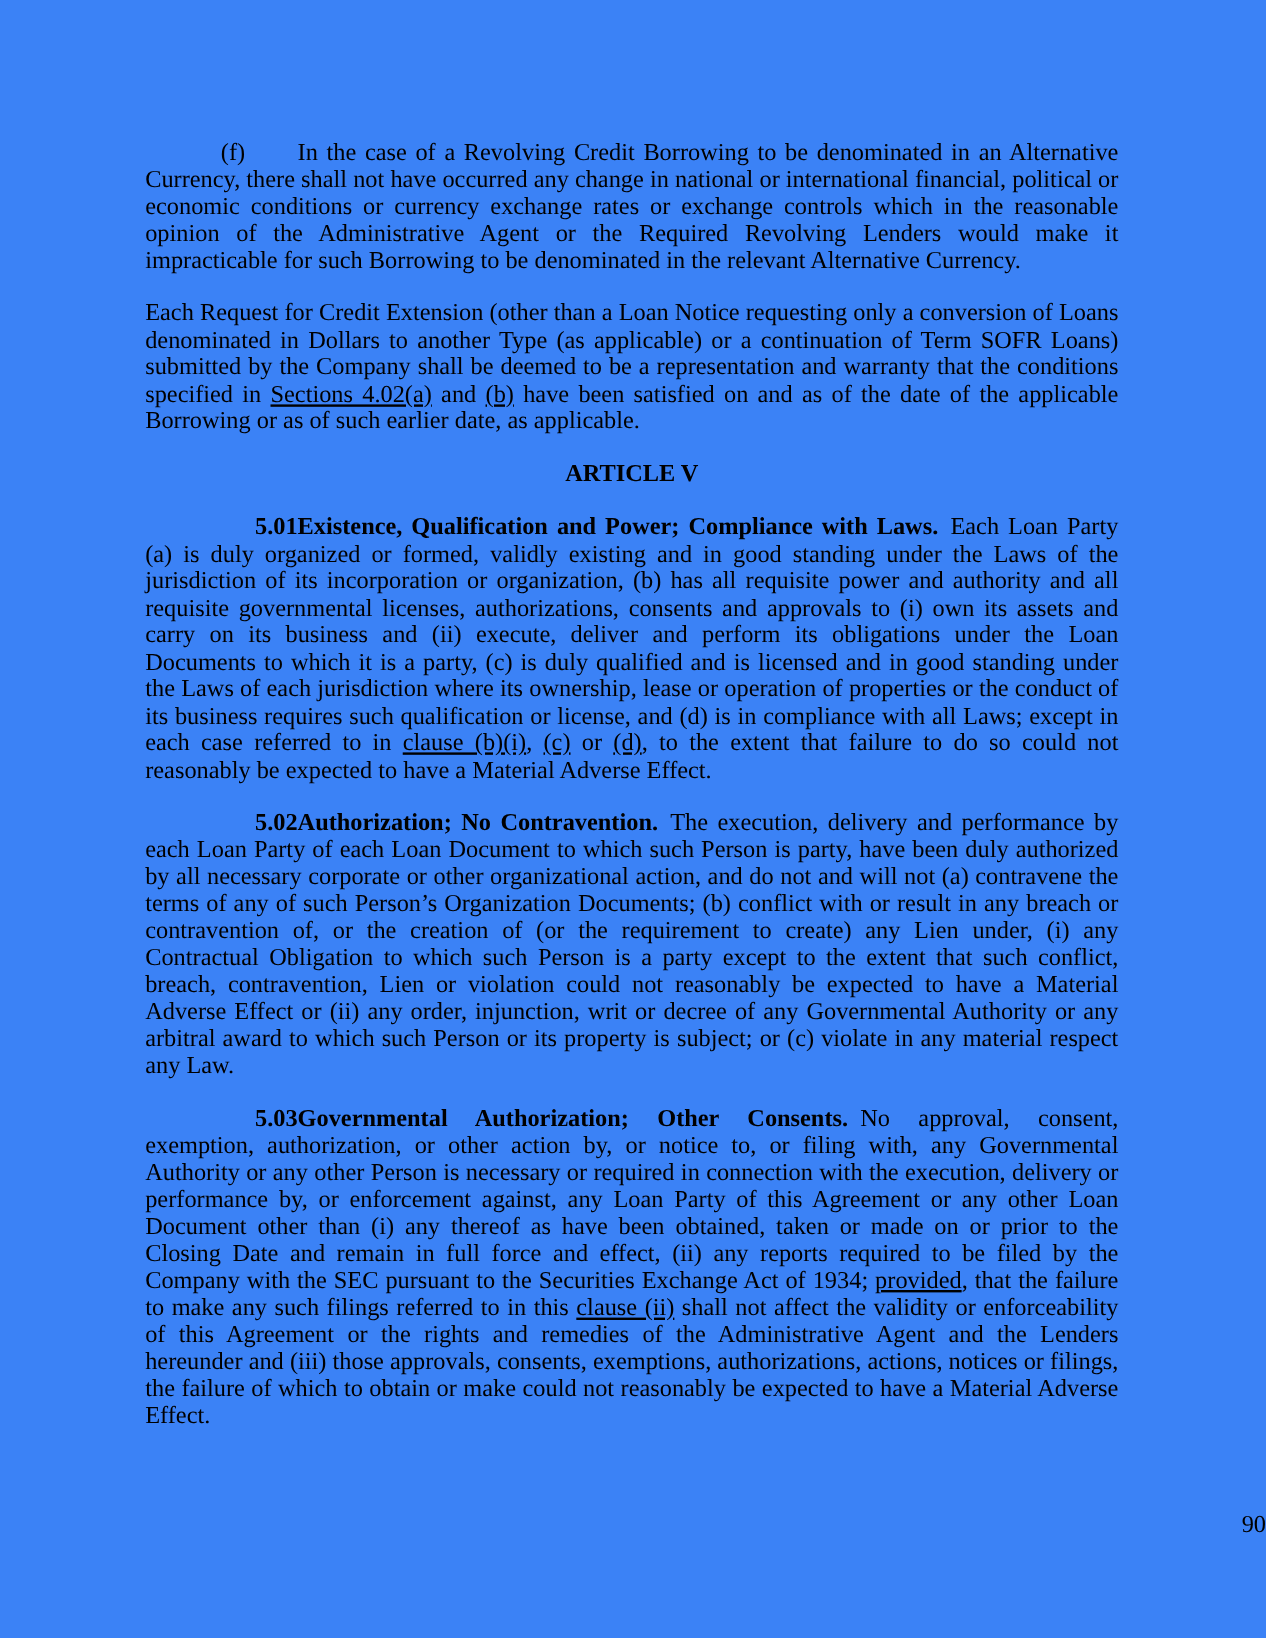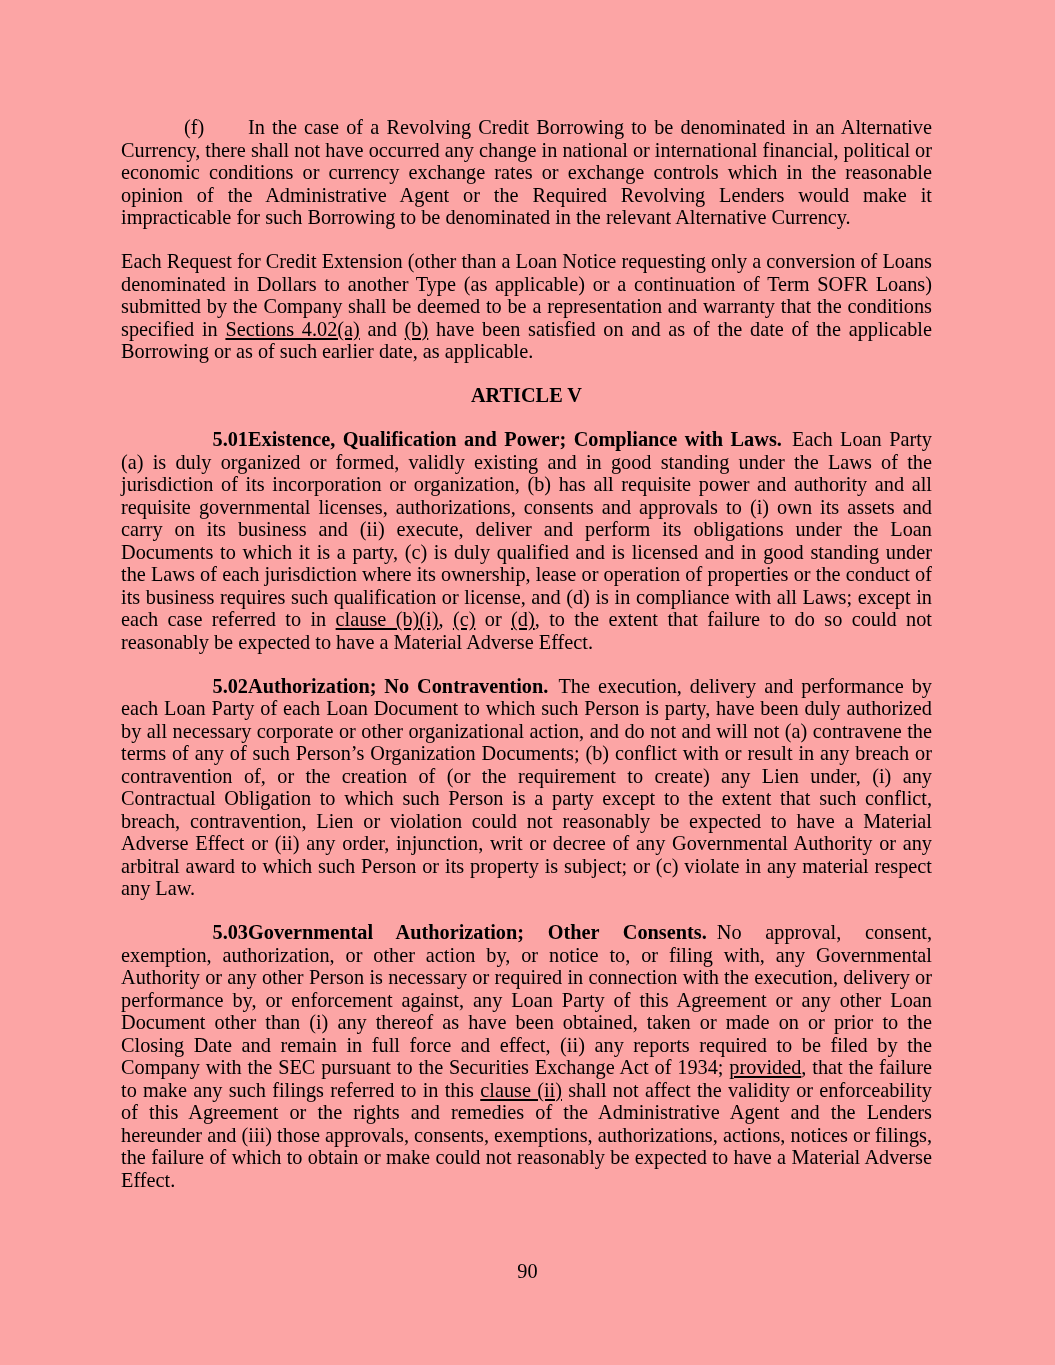--- a/index.html
+++ b/index.html
@@ -10,21 +10,21 @@
   body {
     width: 1055px;
     height: 1365px;
     font-family: "Liberation Serif", "DejaVu Serif", serif;
     color: #000000;
   }
   .page {
     position: relative;
     width: 1055px;
     height: 1365px;
-    background: #fca5a5;
+    background: #3b82f6;
     overflow: hidden;
   }
   .doc-content {
     position: absolute;
     left: 121px;
     top: 116px;
     width: 811px;
   }
   p.block {
     margin: 0 0 21.5px 0;
@@ -42,21 +42,21 @@
   .run-u { text-decoration: underline; }
   .para-label {
     display: inline-block;
     white-space: pre;
   }
   .footer {
     position: absolute;
     left: 0;
     top: 1260px;
     width: 1055px;
-    text-align: center;
+    text-align: right;
     font-size: 20.3px;
     line-height: 22.5px;
   }
 </style>
 </head>
 <body>
 
 <div class="page">
   <div class="doc-content" id="doc-content">
       <p class="block body"><span class="para-label" style="margin-left: 63px; width: 64px;">(f)</span><span>In the case of a Revolving Credit Borrowing to be denominated in an Alternative Currency, there shall not have occurred any change in national or international financial, political or economic conditions or currency exchange rates or exchange controls which in the reasonable opinion of the Administrative Agent or the Required Revolving Lenders would make it impracticable for such Borrowing to be denominated in the relevant Alternative Currency.</span></p>

